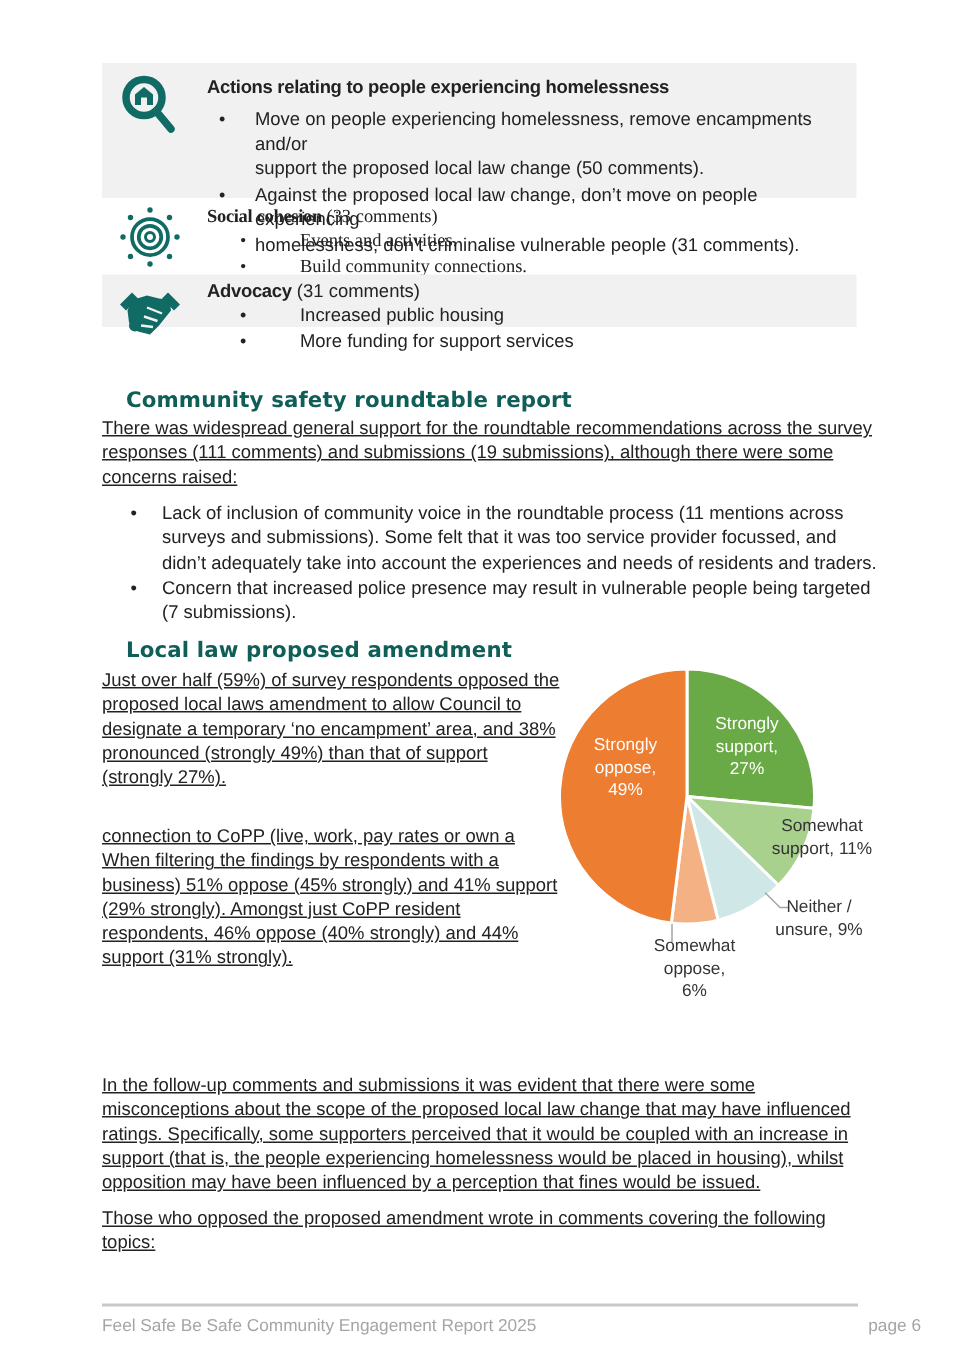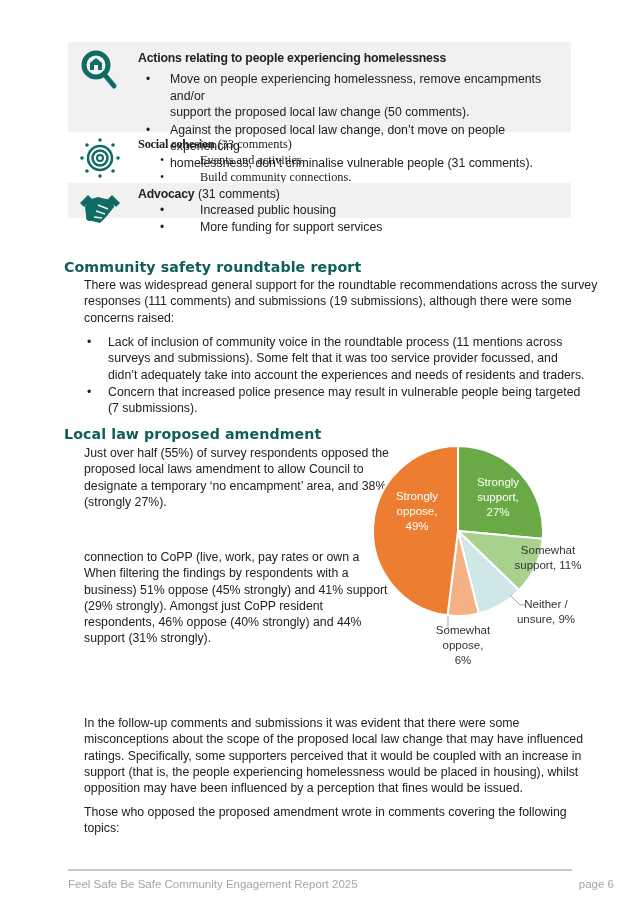--- a/index.html
+++ b/index.html
@@ -11,24 +11,24 @@
   
   .theme { position:absolute; left:68px; width:503px; }
   .theme.shaded { background:#f1f1f1; }
   .theme .icon { position:absolute; left:8px; width:44px; height:44px; }
   .theme .body { position:absolute; left:70px; right:6px; }
   .theme .title { font-weight:bold; letter-spacing:-0.2px; }
   .theme ul { margin:0; padding:0; list-style:none; }
   .theme li { position:relative; }
   .theme li .bullet { position:absolute; top:0; font-size:12px; }
 
-  .h2 { position:absolute; left:64px; font-weight:bold; color:#0f5e57;
+  .h2 { position:absolute; left:84px; font-weight:bold; color:#0f5e57;
         font-size:14.2px; letter-spacing:0.1px; font-family:"DejaVu Sans", sans-serif;text-align:center; }
 
-  .para { position:absolute; left:84px; }
+  .para { position:absolute; left:68px;text-decoration:underline; }
   .bl { position:absolute; left:87px; }
   .bl li { position:relative; list-style:none; }
 
   .footer-rule { position:absolute; left:68px; top:869px; width:504px; height:1.5px; background:#c8c8c8; }
   .footer { position:absolute; top:878px; font-size:11.5px; color:#a5a5a5; }
 
   .chart-label { font-family:"Liberation Sans", sans-serif; font-size:11.5px; }
 </style>
 </head>
 <body>
@@ -126,23 +126,24 @@
     </li>
     <li style="padding-left:21px;margin-top:1px;">
       <span class="bullet" style="position:absolute;left:0;">•</span>
       <div>Concern that increased police presence may result in vulnerable people being targeted</div>
       <div>(7 submissions).</div>
     </li>
   </ul>
 
   <div class="h2" style="top:426px;">Local law proposed amendment</div>
   <div class="para t" style="top:445px;">
-    <div>Just over half (55%) of survey respondents opposed the</div>
+    <div>Just over half (59%) of survey respondents opposed the</div>
     <div>proposed local laws amendment to allow Council to</div>
     <div>designate a temporary ‘no encampment’ area, and 38%</div>
+    <div>pronounced (strongly 49%) than that of support</div>
     <div>(strongly 27%).</div>
   </div>
   <div class="para t" style="top:549px;">
     <div>connection to CoPP (live, work, pay rates or own a</div>
     <div>When filtering the findings by respondents with a</div>
     <div>business) 51% oppose (45% strongly) and 41% support</div>
     <div>(29% strongly). Amongst just CoPP resident</div>
     <div>respondents, 46% oppose (40% strongly) and 44%</div>
     <div>support (31% strongly).</div>
   </div>

